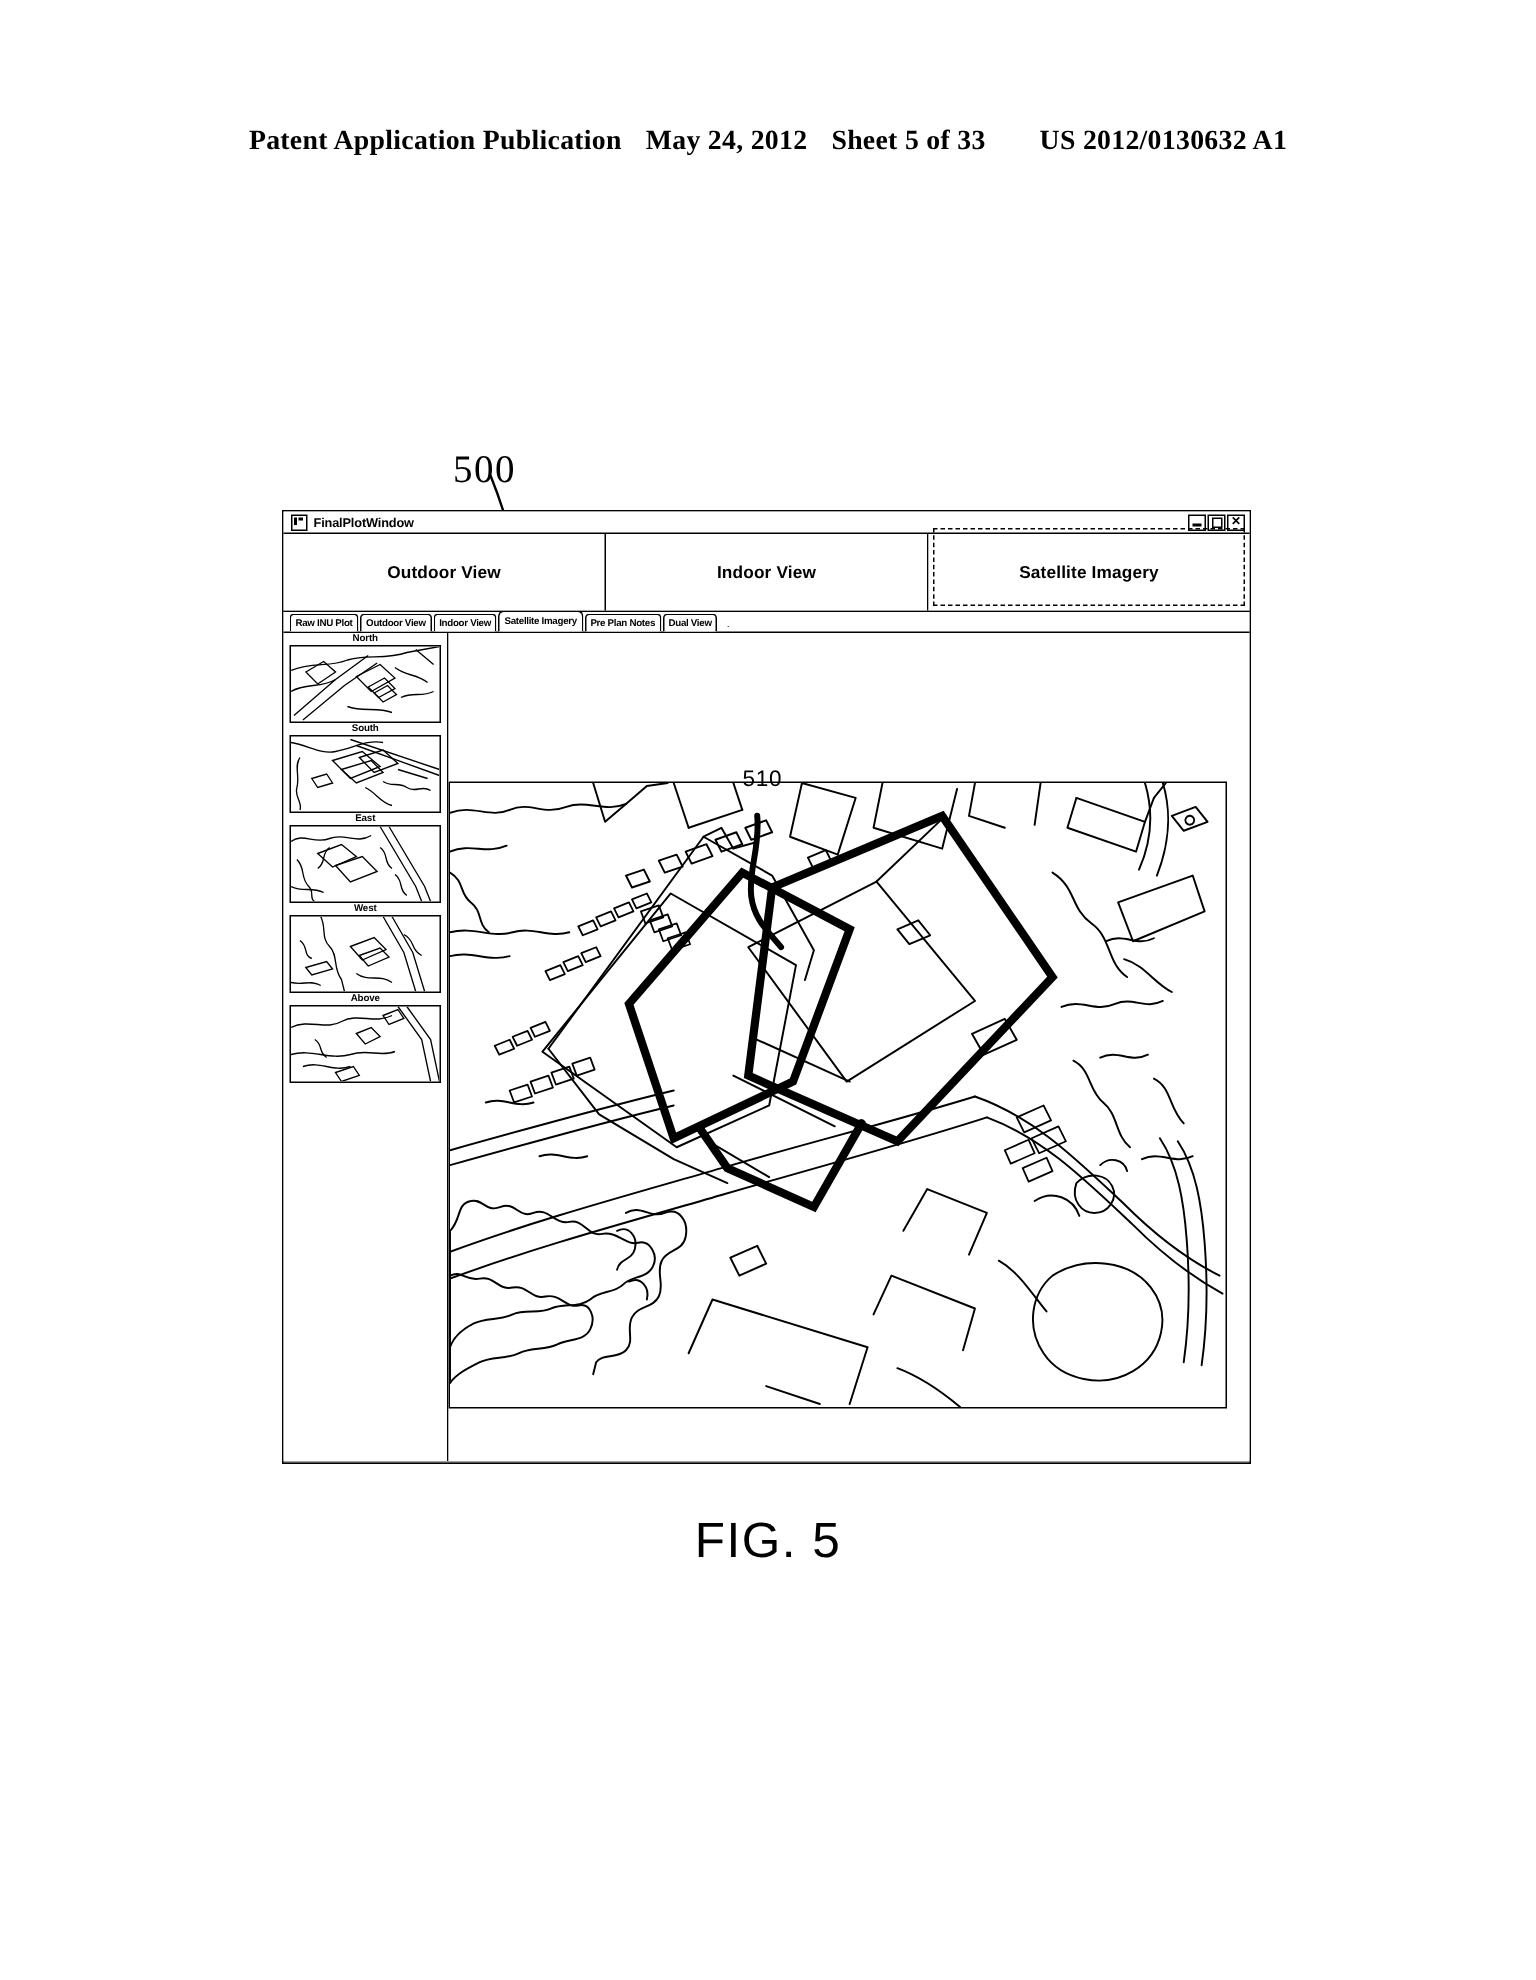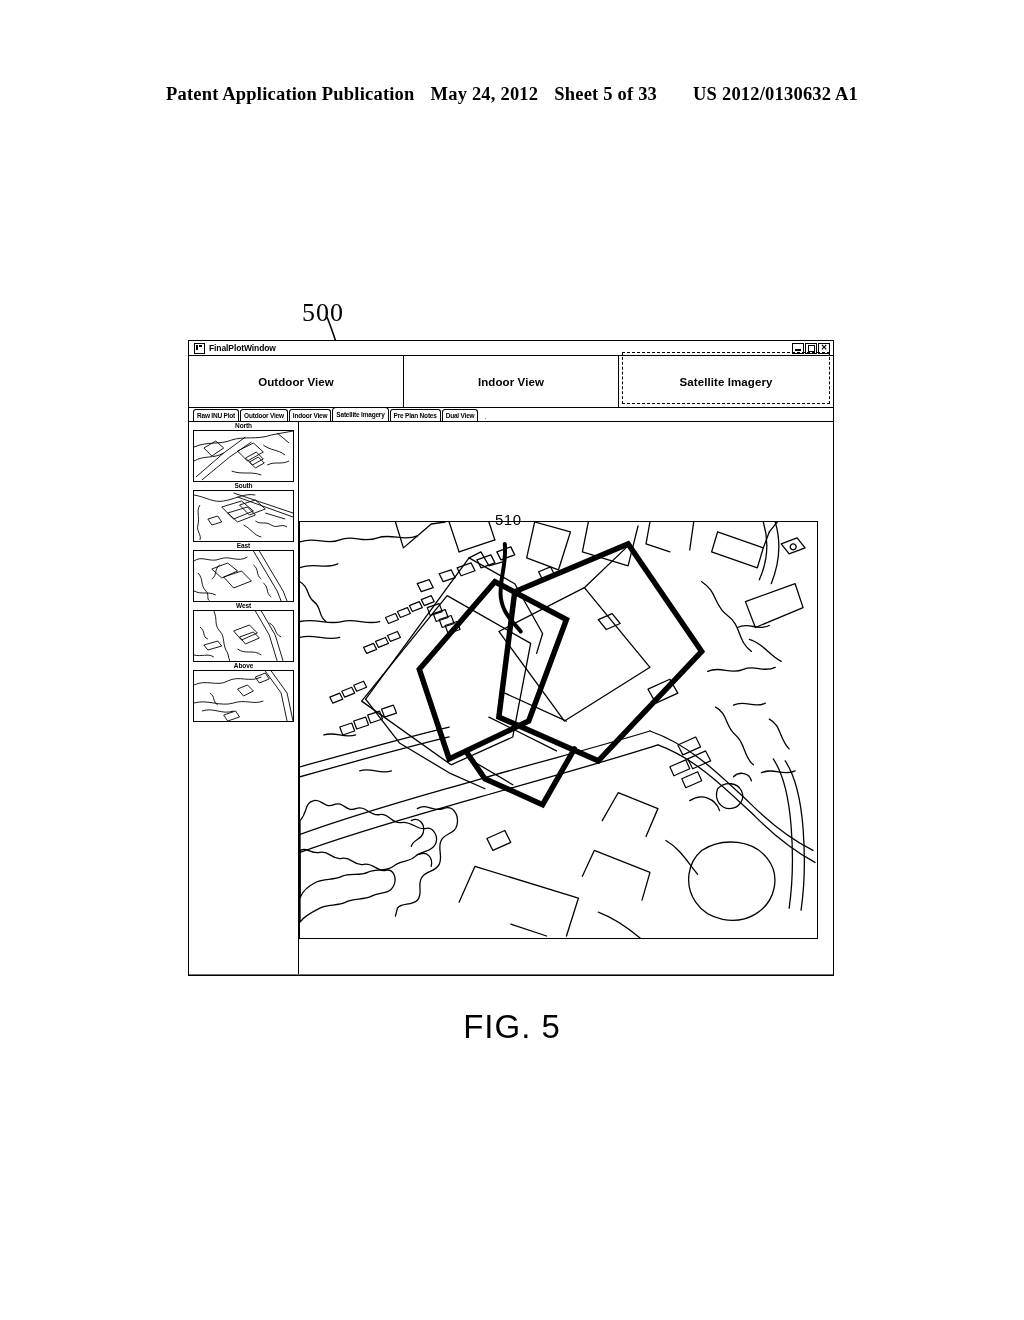--- a/index.html
+++ b/index.html
@@ -53,21 +53,21 @@
   }
 
   
   #app-window {
     position: absolute;
     left: 188px;
     top: 340px;
     width: 646px;
     height: 636px;
     border: 1.5px solid #000;
-    background: #737373;
+    background: #a3a3a3;
     box-sizing: border-box;
   }
 
   
   #title-bar {
     height: 15px;
     border-bottom: 1.5px solid #000;
     display: flex;
     align-items: center;
     padding: 0 2px;

